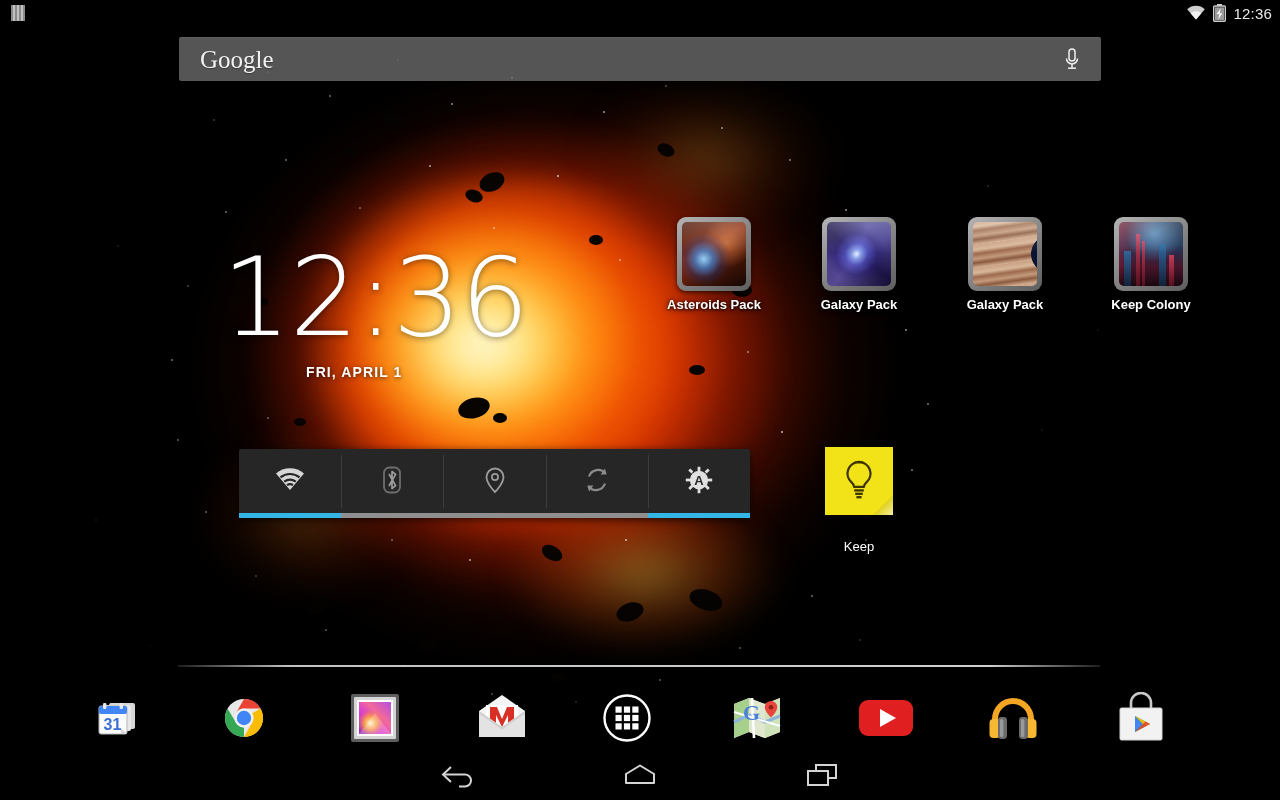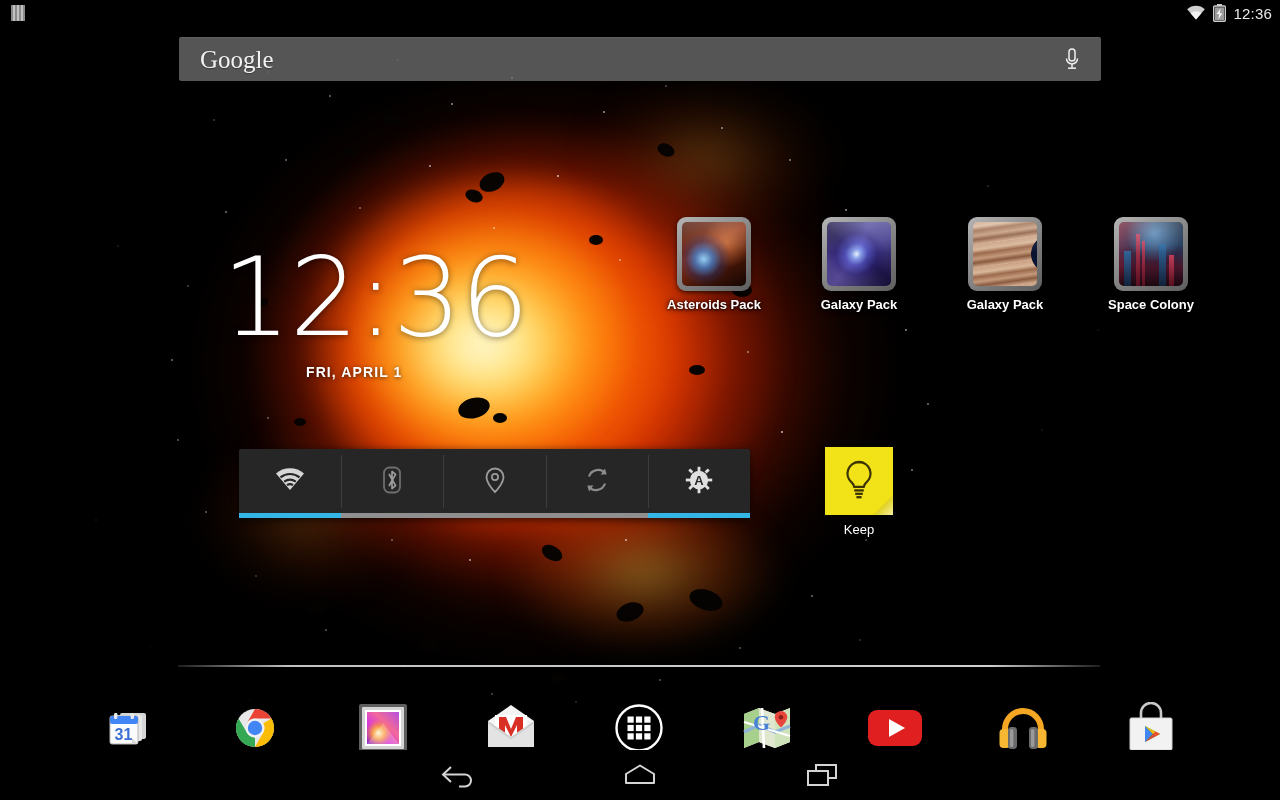--- a/index.html
+++ b/index.html
@@ -147,30 +147,30 @@
   .keep-note {
     width:68px; height:68px; margin:0 auto; position:relative;
     background:#f2e319; box-shadow:0 2px 5px rgba(0,0,0,.6);
   }
   .keep-fold {
     position:absolute; right:0; bottom:0; width:20px; height:20px;
     background:linear-gradient(225deg,#000 0%,#000 50%,transparent 50%);
     background:linear-gradient(315deg,#f7f0a0 0%,#ddcd12 55%,#c9ba10 100%);
     clip-path:polygon(100% 0, 0 100%, 100% 100%);
   }
-  .keep-label { margin-top:7px; color:#fff; font-size:13px; text-shadow:0 1px 3px rgba(0,0,0,.95); }
+  .keep-label { margin-top:24px; color:#fff; font-size:13px; text-shadow:0 1px 3px rgba(0,0,0,.95); }
 
   
   .dock-divider { position:absolute; left:178px; top:665px; width:922px; height:2px;
     background:linear-gradient(90deg, rgba(200,200,200,.15), rgba(215,215,215,.9) 12%, rgba(220,220,220,.95) 88%, rgba(200,200,200,.15));
     z-index:22; }
 
   
   .dock { position:absolute; left:0; top:676px; width:1280px; height:74px; z-index:25; }
-  .dock-item { position:absolute; top:17px; width:74px; height:70px; display:flex; align-items:center; justify-content:center; }
+  .dock-item { position:absolute; top:7px; width:74px; height:70px; display:flex; align-items:center; justify-content:flex-start; }
 
   
   .navbar { position:absolute; left:0; bottom:0; width:1280px; height:50px; background:#000; z-index:40;
     display:flex; align-items:center; justify-content:center; gap:128px; }
   .nav-btn { width:54px; height:40px; display:flex; align-items:center; justify-content:center; }
 
   .shine { position:absolute; left:0; top:0; width:100%; height:48%;
     background:linear-gradient(180deg, rgba(255,255,255,.22), rgba(255,255,255,0)); pointer-events:none; }
 </style>
 </head>
@@ -345,21 +345,21 @@
     <div class="sc-frame">
       <div class="sc-img art-colony">
         <div class="tower" style="left:26%; top:18%; width:7%; height:82%;"></div>
         <div class="tower" style="left:36%; top:30%; width:5%; height:70%;"></div>
         <div class="tower2" style="left:8%; top:46%; width:10%; height:54%;"></div>
         <div class="tower2" style="left:62%; top:34%; width:12%; height:66%;"></div>
         <div class="tower" style="left:78%; top:52%; width:8%; height:48%;"></div>
         <div class="shine"></div>
       </div>
     </div>
-    <div class="sc-label">Space Colony</div>
+    <div class="sc-label">Keep Colony</div>
   </div>
 
   <div class="powerwidget">
     <div class="pw-cell">
       <svg class="pw-icon" viewBox="0 0 32 32">
         <path d="M16 26 L2 9.5 A21 21 0 0 1 30 9.5 Z" fill="#d6d6d6"></path>
         <path d="M16 26 L16 26" fill="none"></path>
         <g stroke="#262626" stroke-width="2.2" fill="none">
           <path d="M6.5 13.4 A15 15 0 0 1 25.5 13.4"></path>
           <path d="M10.2 17.6 A10 10 0 0 1 21.8 17.6"></path>

